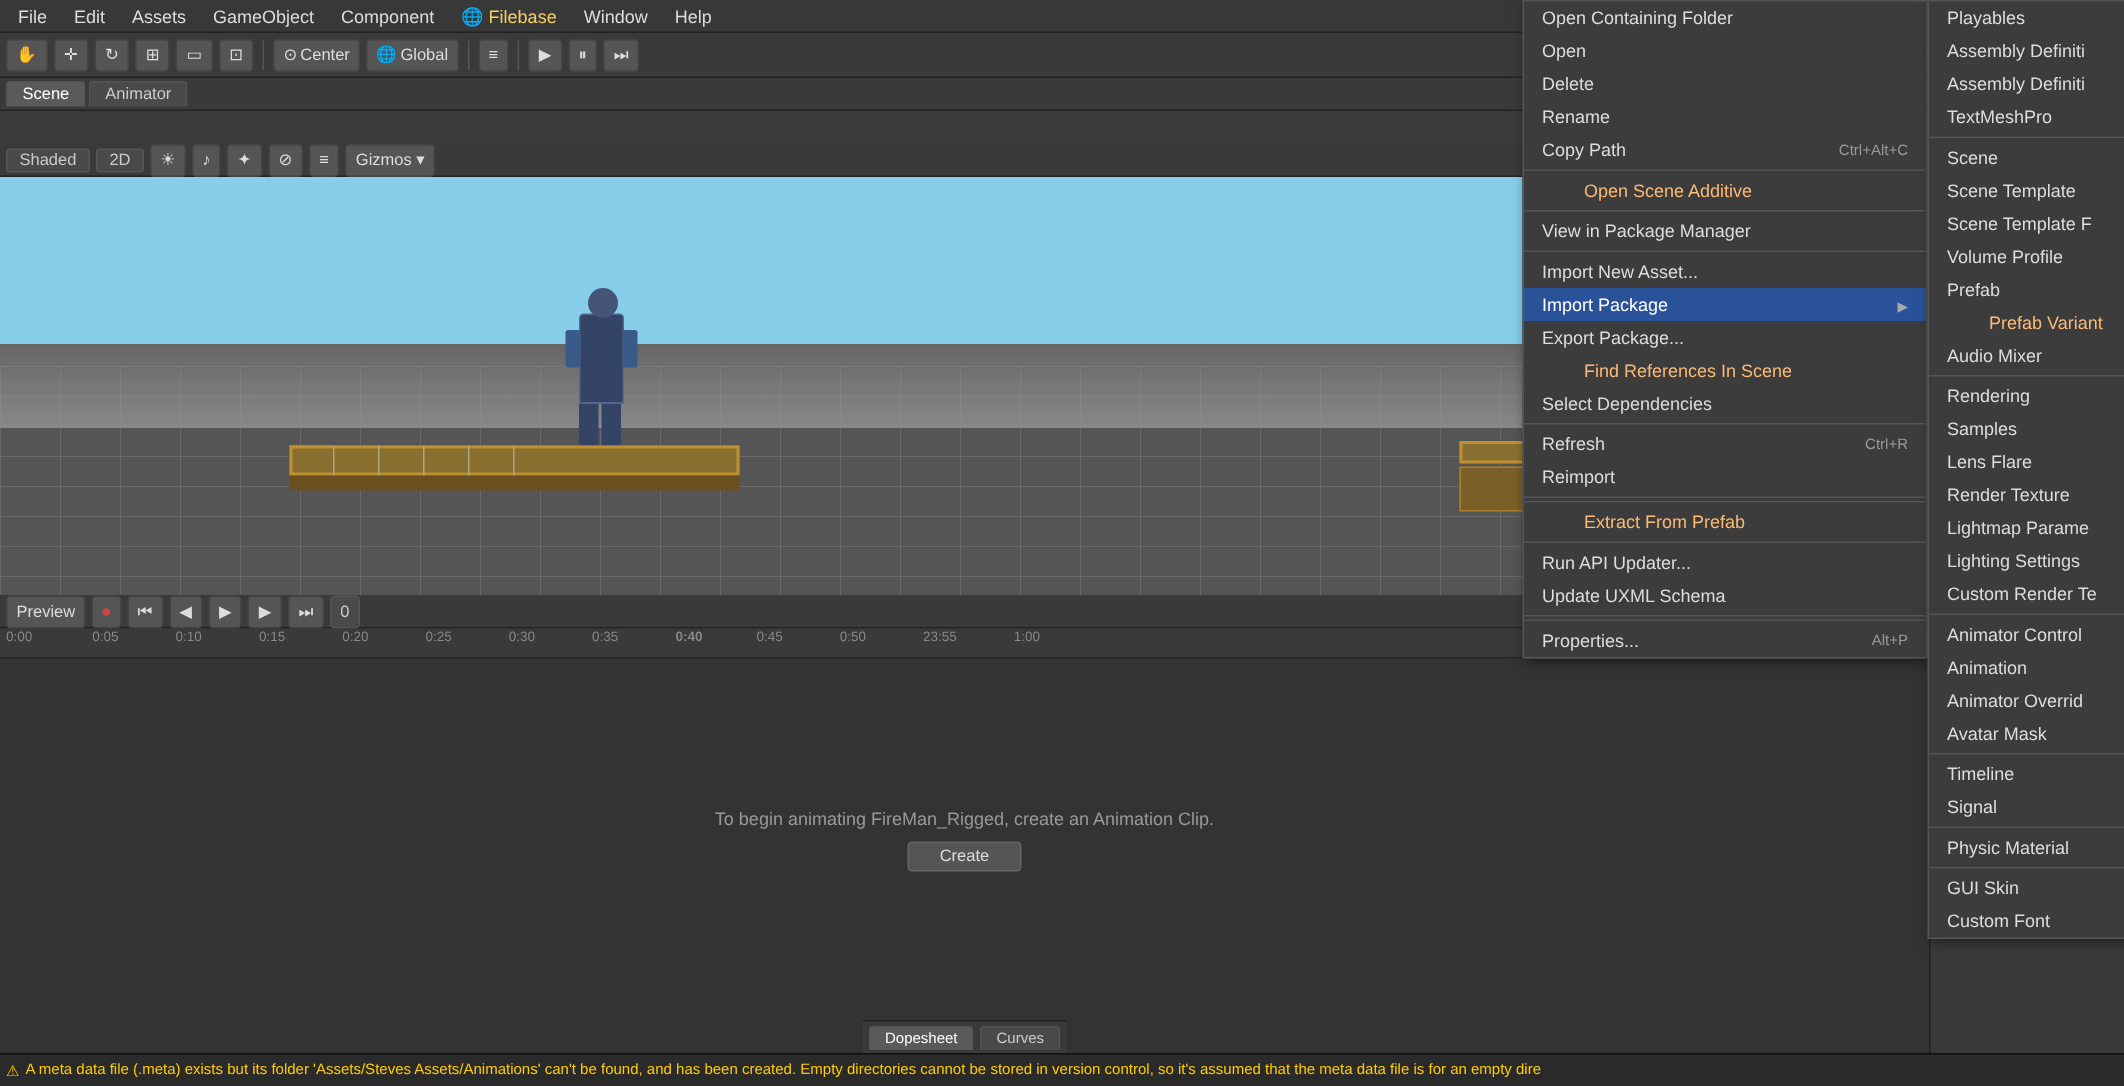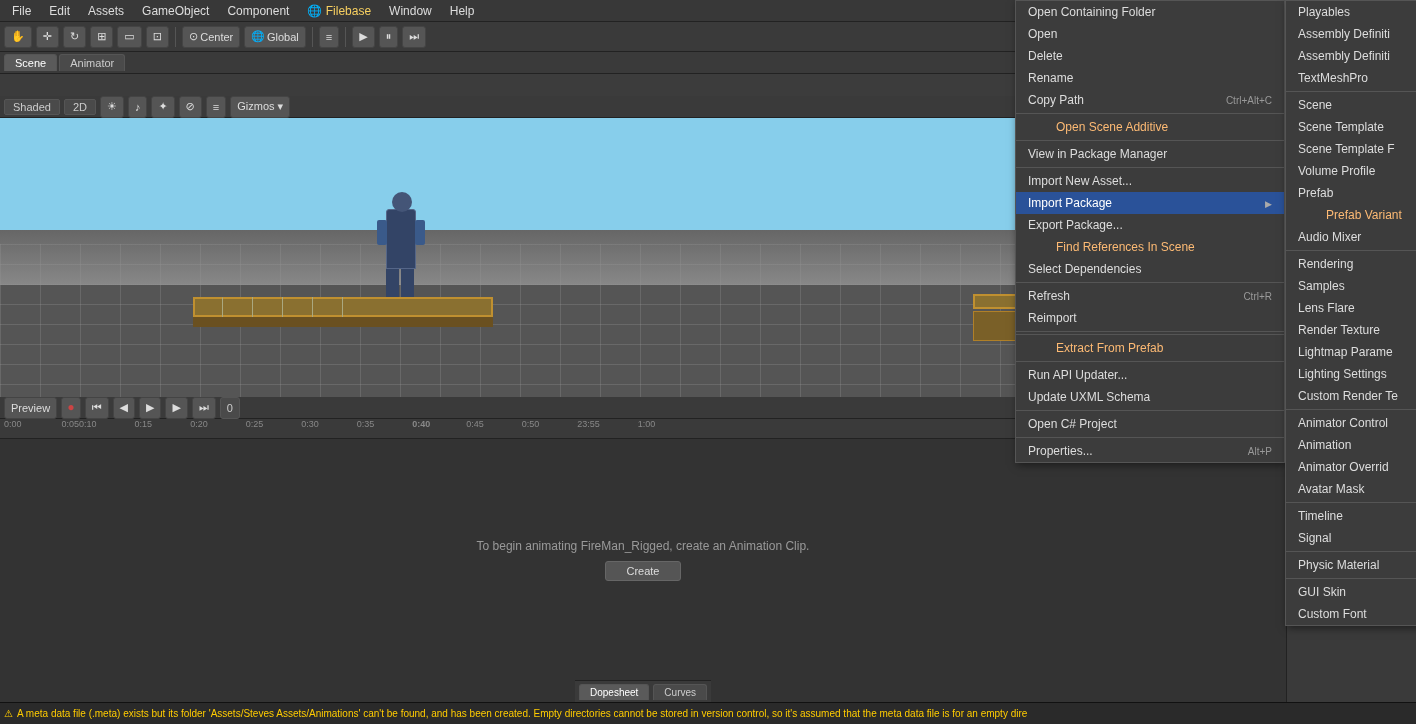--- a/index.html
+++ b/index.html
@@ -496,21 +496,21 @@
           <input type="text" style="width: 30px; background: rgb(51, 51, 51); border: 1px solid rgb(85, 85, 85); color: rgb(204, 204, 204); font-size: 10px; text-align: center;" value="60">
         </div>
         <button class="toolbar-btn">⊕</button>
         <button class="toolbar-btn">⊞</button>
         <button class="toolbar-btn">⚙</button>
       </div>
 
       <div style="width:100%;height:20px;background:#3a3a3a;border-bottom:1px solid #222;display:flex;align-items:flex-start;padding:0 4px;font-size:9px;color:#888;">
         <span>0:00</span>
         <span style="margin-left:40px;">0:05</span>
-        <span style="">0:10</span>
+        <span style="margin-left:38px;">0:10</span>
         <span style="margin-left:38px;">0:15</span>
         <span style="margin-left:38px;">0:20</span>
         <span style="margin-left:38px;">0:25</span>
         <span style="margin-left:38px;">0:30</span>
         <span style="margin-left:38px;">0:35</span>
         <span style="margin-left:38px;font-weight:bold;">0:40</span>
         <span style="margin-left:36px;">0:45</span>
         <span style="margin-left:38px;">0:50</span>
         <span style="margin-left:38px;">23:55</span>
         <span style="margin-left:38px;">1:00</span>
@@ -698,23 +698,20 @@
     <span>Extract From Prefab</span>
   </div>
   <div class="ctx-separator"></div>
   <div class="ctx-item">
     <span>Run API Updater...</span>
   </div>
   <div class="ctx-item">
     <span>Update UXML Schema</span>
   </div>
   <div class="ctx-separator"></div>
-  <div class="ctx-item">
-    <span>Open C# Project</span>
-  </div>
   <div class="ctx-separator"></div>
   <div class="ctx-item">
     <span>Properties...</span>
     <span class="ctx-shortcut">Alt+P</span>
   </div>
 </div>
 
 <div id="context-menu-sub">
   <div class="ctx-item">
     <span>Playables</span>

